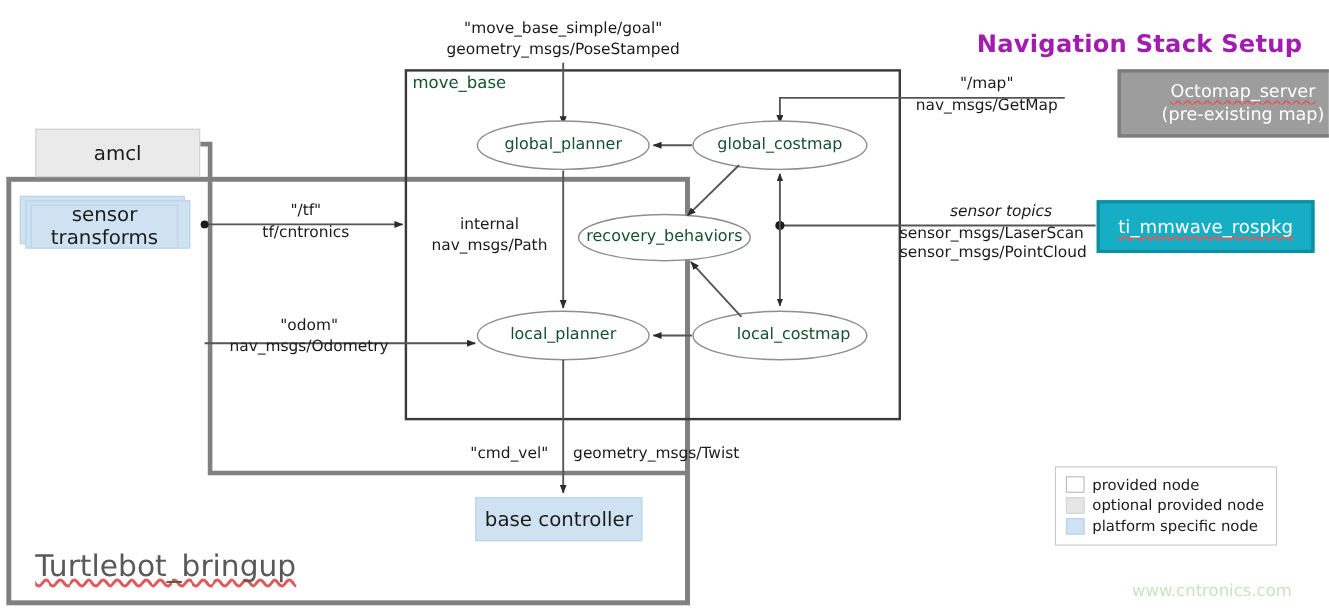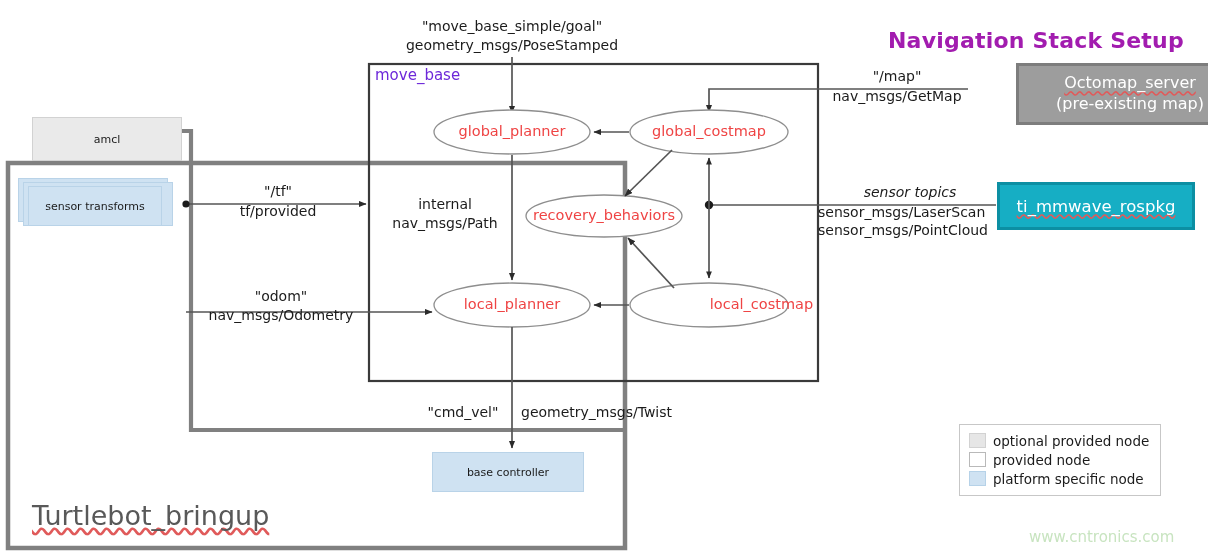--- a/index.html
+++ b/index.html
@@ -4,21 +4,21 @@
 <style>
   html,body{margin:0;padding:0;background:#ffffff;}
   body{width:1208px;height:558px;overflow:hidden;
        font-family:"DejaVu Sans","Liberation Sans",sans-serif;}
   #stage{position:relative;width:1208px;height:558px;background:#fff;}
   #svgroot{position:absolute;left:0;top:0;width:1208px;height:558px;}
 
   
   .nodebox{position:absolute;box-sizing:border-box;display:flex;
            align-items:center;justify-content:center;text-align:center;
-           font-size:11px;color:#1b1b1b;}
+           font-size:18px;color:#1b1b1b;}
   .nb-opt{background:#eaeaea;border:1px solid #d2d2d2;}
   .nb-plat{background:#cfe2f2;border:1px solid #b9d3e8;}
 
   .grayblock{position:absolute;box-sizing:border-box;background:#9d9d9d;
              border:3px solid #7d7d7d;color:#ffffff;display:flex;
              flex-direction:column;align-items:center;justify-content:center;
              font-size:16px;line-height:1.3;}
   .tealblock{position:absolute;box-sizing:border-box;background:#16aec4;
              border:3px solid #0c8fa3;color:#ffffff;display:flex;
              align-items:center;justify-content:center;font-size:16.5px;}
@@ -40,22 +40,22 @@
           flex:0 0 auto;}
   .sw-white{background:#ffffff;border:1px solid #b9b9b9;}
   .sw-gray{background:#e6e6e6;border:1px solid #d2d2d2;}
   .sw-blue{background:#cfe2f2;border:1px solid #b6d2e8;}
   .legtxt{font-size:13.5px;color:#1b1b1b;}
 
   .edgelbl{position:absolute;font-size:14px;color:#1b1b1b;white-space:pre;
            text-align:center;line-height:1.25;}
   .ital{font-style:italic;}
   .left{text-align:left;}
-  .movebaselbl{position:absolute;font-size:15px;color:#6d28d9;}
-  .ellipse-lbl{position:absolute;font-size:14.5px;color:#ef4444;
+  .movebaselbl{position:absolute;font-size:15px;color:#14532d;}
+  .ellipse-lbl{position:absolute;font-size:14.5px;color:#14532d;
                white-space:nowrap;text-align:center;}
 </style>
 </head>
 <body>
 
 <div id="stage">
 
   <svg id="svgroot" viewBox="0 0 1208 558">
     <defs>
       <marker id="ah" markerWidth="9" markerHeight="9" refX="7.4" refY="3.2" orient="auto" markerUnits="userSpaceOnUse">
@@ -114,21 +114,21 @@
   </div>
 
   <div class="nodebox nb-plat" style="left:18px;top:178px;width:150px;height:44px;"></div>
   <div class="nodebox nb-plat" style="left:23px;top:182px;width:150px;height:44px;"></div>
   <div class="nodebox nb-plat" style="left:28px;top:186px;width:134px;height:40px;">
     <span>sensor transforms</span>
   </div>
 
 
   <div class="edgelbl" style="left:218px;top:183px;width:120px;">"/tf"</div>
-  <div class="edgelbl" style="left:206px;top:203px;width:144px;">tf/provided</div>
+  <div class="edgelbl" style="left:206px;top:203px;width:144px;">tf/cntronics</div>
 
   <div class="edgelbl" style="left:221px;top:288px;width:120px;">"odom"</div>
   <div class="edgelbl" style="left:198px;top:307px;width:166px;">nav_msgs/Odometry</div>
 
   <div class="edgelbl" style="left:385px;top:196px;width:120px;">internal</div>
   <div class="edgelbl" style="left:380px;top:215px;width:130px;">nav_msgs/Path</div>
 
   <div class="edgelbl" style="left:822px;top:68px;width:150px;">"/map"</div>
   <div class="edgelbl" style="left:822px;top:88px;width:150px;">nav_msgs/GetMap</div>
 
@@ -136,45 +136,45 @@
   <div class="edgelbl ital" style="left:830px;top:184px;width:160px;">sensor topics</div>
   <div class="edgelbl left" style="left:818px;top:222px;width:190px;">sensor_msgs/PointCloud</div>
 
   <div class="edgelbl" style="left:418px;top:404px;width:90px;">"cmd_vel"</div>
   <div class="edgelbl left" style="left:521px;top:404px;width:190px;">geometry_msgs/Twist</div>
 
   <div class="ellipse-lbl" style="left:434px;top:123px;width:156px;">global_planner</div>
   <div class="ellipse-lbl" style="left:630px;top:123px;width:158px;">global_costmap</div>
   <div class="ellipse-lbl" style="left:526px;top:207px;width:156px;">recovery_behaviors</div>
   <div class="ellipse-lbl" style="left:434px;top:296px;width:156px;">local_planner</div>
-  <div class="ellipse-lbl" style="left:630px;top:296px;width:183px;padding-left:40px;">local_costmap</div>
+  <div class="ellipse-lbl" style="left:630px;top:296px;width:183px;">local_costmap</div>
 
   <div class="grayblock" style="left:971px;top:63px;width:228px;height:62px;margin-left:45px;">
     <span class="sq">Octomap_server</span>
     <span>(pre-existing  map)</span>
   </div>
 
   <div class="tealblock" style="left:997px;top:182px;width:198px;height:48px;">
     <span class="sq">ti_mmwave_rospkg</span>
   </div>
 
   <div class="nodebox nb-plat" style="left:432px;top:452px;width:152px;height:40px;">
     <span>base controller</span>
   </div>
 
   <div class="bringup sq" style="left:32px;top:500px;">Turtlebot_bringup</div>
 
   <div id="legend" style="left:959px;top:424px;width:202px;">
     <div class="legrow">
+      <span class="swatch sw-white"></span>
+      <span class="legtxt">provided node</span>
+    </div>
+    <div class="legrow">
       <span class="swatch sw-gray"></span>
       <span class="legtxt">optional provided node</span>
-    </div>
-    <div class="legrow">
-      <span class="swatch sw-white"></span>
-      <span class="legtxt">provided node</span>
     </div>
     <div class="legrow">
       <span class="swatch sw-blue"></span>
       <span class="legtxt">platform specific node</span>
     </div>
   </div>
 
   <div class="watermark" style="left:1029px;top:528px;">www.cntronics.com</div>
 
 </div>

